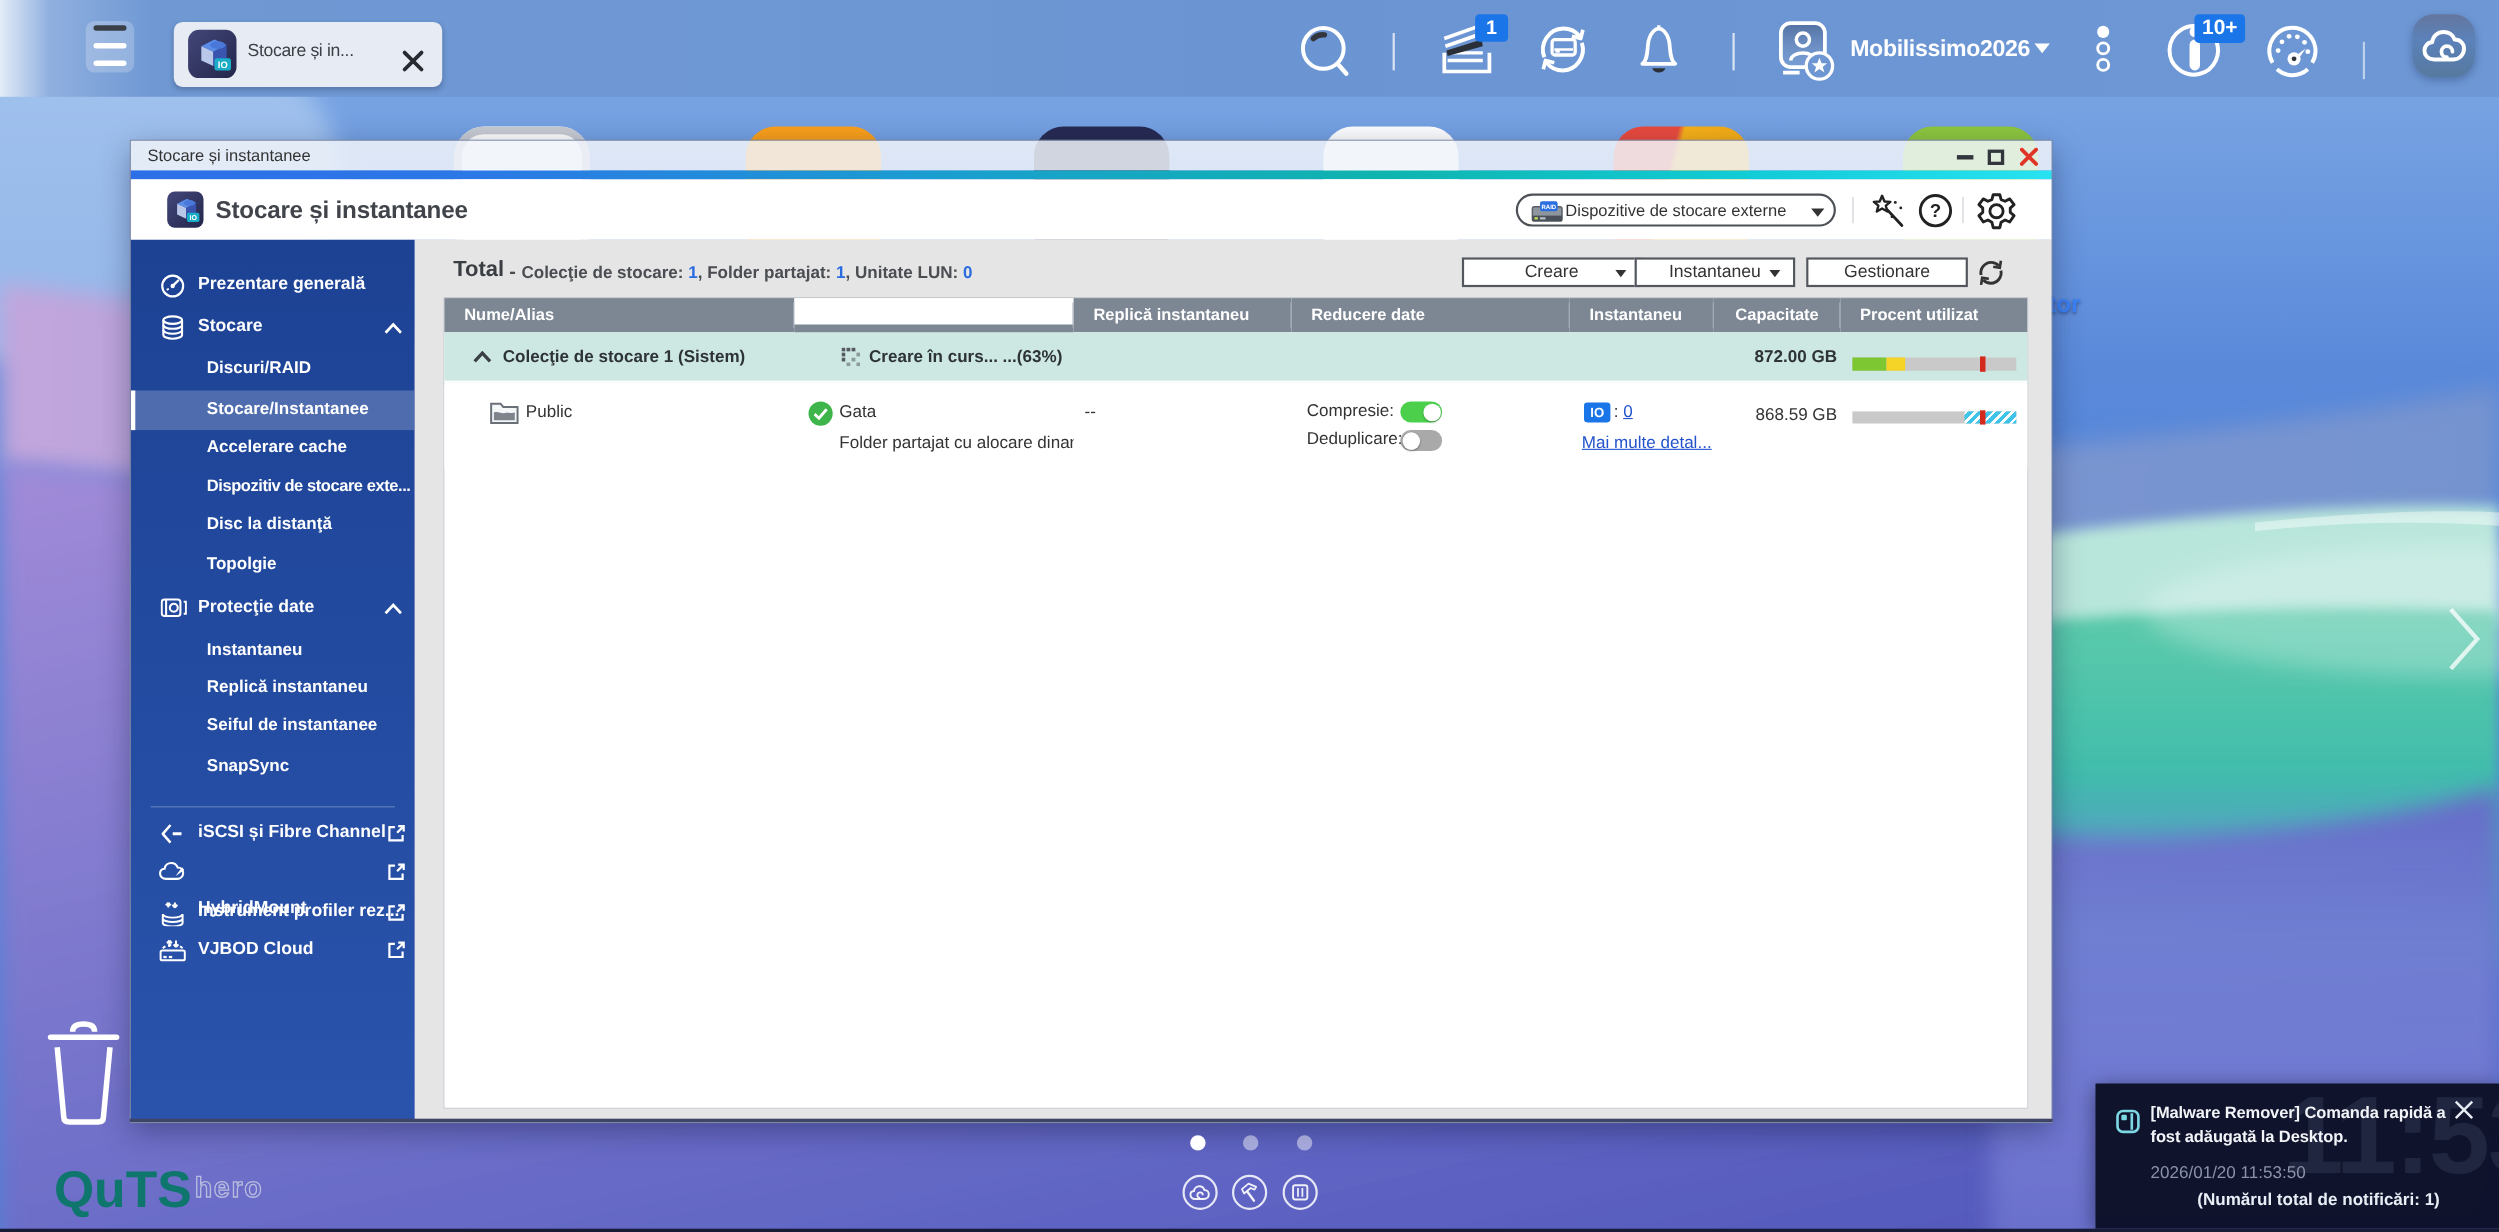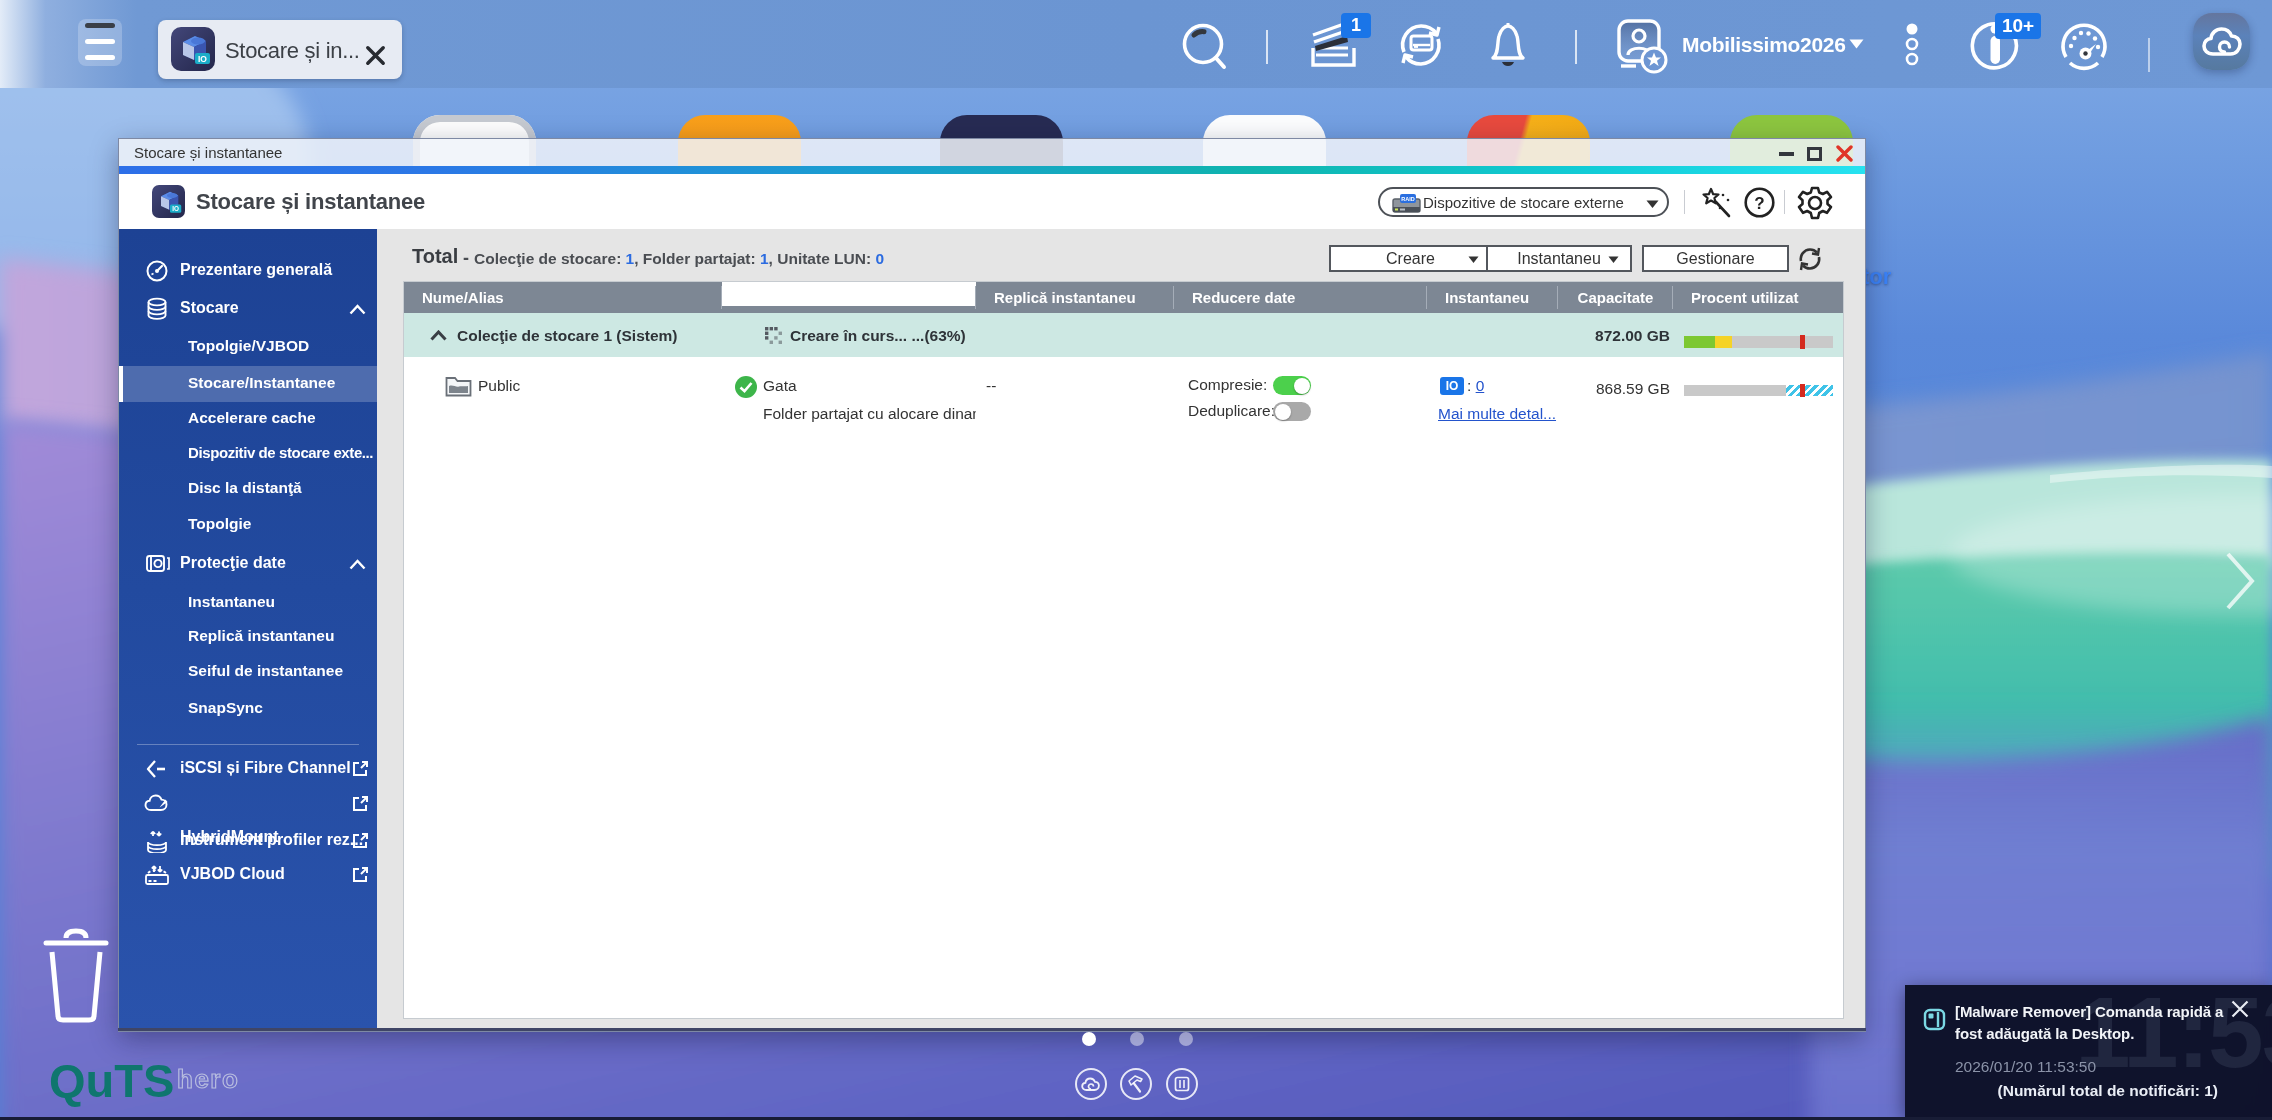--- a/index.html
+++ b/index.html
@@ -7,32 +7,32 @@
   body { font-family:"Liberation Sans", sans-serif; position:relative; }
   .abs { position:absolute; }
   
   #desk { left:0; top:0; width:2272px; height:1120px; background:linear-gradient(180deg,#82abe5 0%,#6f9ce0 14%,#5a89da 30%,#5083d7 52%,#5083d7 100%); }
   
   #topbar { left:0; top:0; width:2272px; height:88px; background:linear-gradient(90deg,#e3ecf8 0%,#8fafdf 2%,#7099d4 6%,#6b95d2 50%,#6e98d5 100%); }
   #hamb { left:78px; top:19px; width:44px; height:47px; background:rgba(255,255,255,0.22); border-radius:8px; }
   .hbar { position:absolute; left:7px; width:30px; height:5px; border-radius:3px; }
   #tab { left:158px; top:20px; width:244px; height:59px; background:#e7ebf3; border-radius:8px; box-shadow:0 2px 5px rgba(20,30,60,0.25); }
   .appicon { border-radius:10px; background:linear-gradient(135deg,#43477a 0%,#23264a 100%); }
-  #tabtitle { left:67px; top:18px; font-size:22px; letter-spacing:-0.3px; color:#3c4046; white-space:nowrap; }
+  #tabtitle { left:67px; top:18px; font-size:16px; letter-spacing:-0.3px; color:#3c4046; white-space:nowrap; }
   #tabx { left:205px; top:23px; width:25px; height:25px; }
   
   .tdiv { width:2px; background:rgba(255,255,255,0.75); }
   .badge { position:absolute; background:#1a75e8; color:#fff; font-weight:bold; text-align:center; border-radius:4px; }
   #uname { left:1682px; top:33px; font-size:21px; font-weight:bold; color:#fff; letter-spacing:-0.3px; }
   #cloudbtn { left:2193px; top:13px; width:57px; height:57px; border-radius:19px; background:linear-gradient(180deg,#64769e 0%,#5b82ba 40%,#56799f 100%); box-shadow:0 3px 8px rgba(20,30,70,0.3); }
   
   .dicon { top:115px; width:123px; height:123px; border-radius:27px; }
   #dtor { left:1862px; top:264px; color:#3b82f6; font-weight:bold; font-size:22px; text-shadow:0 1px 3px rgba(20,40,90,0.55); }
   
-  #win { left:119px; top:139px; width:1746px; height:892px; background:transparent; box-shadow:0 8px 26px rgba(10,15,50,0.38); outline:1px solid #7e89a4;padding-left:17px; }
+  #win { left:119px; top:128px; width:1746px; height:892px; background:transparent; box-shadow:0 8px 26px rgba(10,15,50,0.38); outline:1px solid #7e89a4;padding-left:17px; }
   #wtitle { left:0; top:0; width:1746px; height:27px; background:rgba(240,243,249,0.85); }
   #wtitletxt { left:15px; top:5px; font-size:15px; color:#333; }
   #waccent { left:0; top:27px; width:1746px; height:8px; background:linear-gradient(90deg,#2d6fe8 0%,#2b78e6 18%,#1a9ed0 42%,#0fb4ae 65%,#12cdd8 85%,#27e2f0 100%); }
   #whead { left:0; top:35px; width:1746px; height:55px; background:#fff; }
   #whtitle { left:77px; top:15px; font-size:22px; font-weight:bold; color:#41454b; letter-spacing:-0.2px; }
   #extbtn { left:1259px; top:48px; width:291px; height:30px; border:2px solid #4d5157; border-radius:15px; background:#fff; }
   #extbtn span { position:absolute; left:43px; top:5px; font-size:15px; color:#333; white-space:nowrap; }
   .hdiv { width:1px; background:#c9ccd2; }
   
   #sidebar { left:0; top:90px; width:258px; height:801px; background:linear-gradient(180deg,#1d4294 0%,#224a9f 45%,#2a53ac 100%); overflow:hidden; }
@@ -322,21 +322,21 @@
           <ellipse cx="11" cy="5" rx="8.5" ry="3.4" fill="none" stroke="#fff" stroke-width="1.9"></ellipse>
           <path d="M2.5 5 L2.5 18.5 A 8.5 3.4 0 0 0 19.5 18.5 L19.5 5" fill="none" stroke="#fff" stroke-width="1.9"></path>
           <path d="M2.5 9.5 A 8.5 3.4 0 0 0 19.5 9.5 M2.5 14 A 8.5 3.4 0 0 0 19.5 14" fill="none" stroke="#fff" stroke-width="1.9"></path>
         </svg>
       <span class="txt" style="left:61px;">Stocare</span>
       <svg style="position:absolute;left:230px;top:13px;" width="17" height="11" viewBox="0 0 17 11">
           <path d="M1.5 9.5 L8.5 2 L15.5 9.5" fill="none" stroke="#fff" stroke-width="2.4"></path>
         </svg>
     </div>
     <div class="sitem" style="top:100px;">
-        <span class="txt" style="left:69px;font-weight:bold;font-size:15.5px;">Topolgie/VJBOD</span>
+        <span class="txt" style="left:69px;font-weight:bold;font-size:15.5px;">Discuri/RAID</span>
       </div>
     <div class="sitem sel" style="top:137px;">
         <div class="selbar" style="top:0;height:36px;"></div>
         <span class="txt" style="left:69px;font-weight:bold;font-size:15.5px;">Stocare/Instantanee</span>
       </div>
     <div class="sitem" style="top:172px;">
         <span class="txt" style="left:69px;font-weight:bold;font-size:15.5px;">Accelerare cache</span>
       </div>
     <div class="sitem" style="top:207px;">
         <span class="txt" style="left:69px;font-weight:bold;font-size:15px;letter-spacing:-0.4px;">Dispozitiv de stocare exte...</span>

